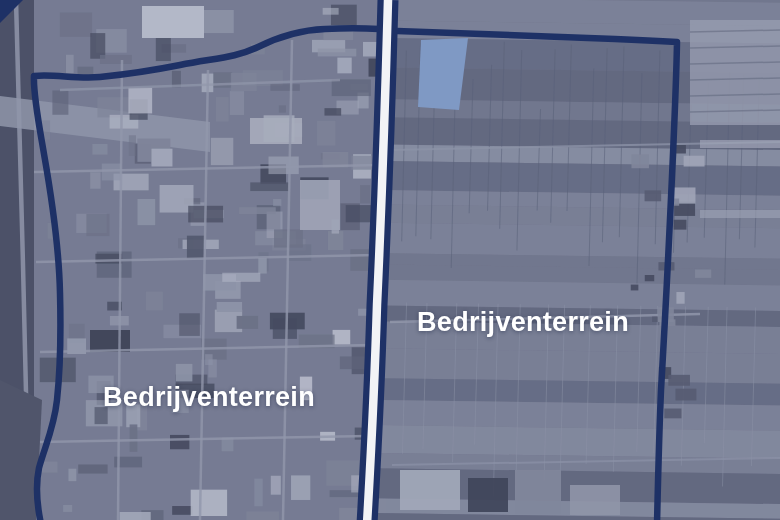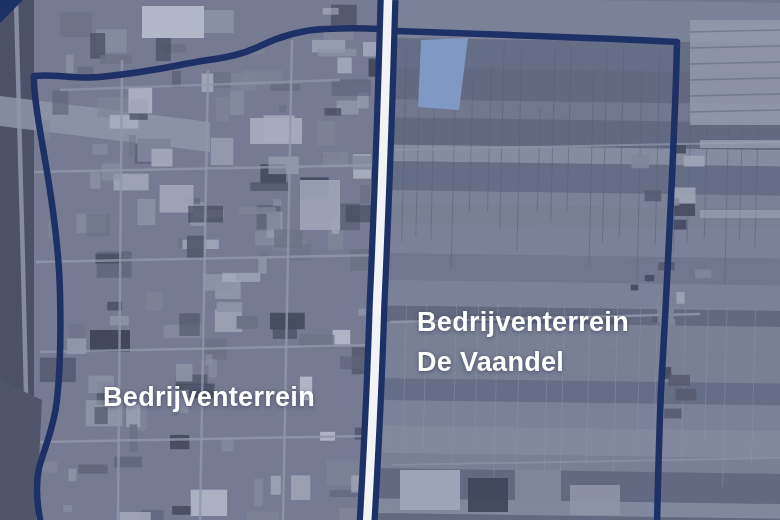--- a/index.html
+++ b/index.html
@@ -5,21 +5,21 @@
   html,body{margin:0;padding:0;}
   body{
     width:780px;height:520px;overflow:hidden;position:relative;
     background:#81869a;
     font-family:"Liberation Sans",sans-serif;
   }
   .map-frame{position:absolute;inset:0;width:780px;height:520px;}
   svg{display:block;}
   .map-label{
     position:absolute;transform:translateX(-50%);
-    text-align:left;color:#ffffff;
+    text-align:center;color:#ffffff;
     font:700 27px/40px "Liberation Sans",sans-serif;
     letter-spacing:.3px;white-space:nowrap;
     text-shadow:0 1px 4px rgba(10,20,50,.45);
   }
   #label-zandhorst{left:209px;top:377px;}
   #label-vaandel{left:523px;top:302px;}
 </style>
 </head>
 <body>
 
@@ -333,15 +333,14 @@
              C 659,437 658,480 657,524" fill="none" stroke-width="6.5" stroke-linejoin="round" stroke="#1e3166"></path>
 
     <polygon points="0,0 23,0 0,23" fill="#1e3166"></polygon>
   </svg>
 
   <div class="map-label" id="label-zandhorst">
     <div>Bedrijventerrein</div>
   </div>
   <div class="map-label" id="label-vaandel">
     <div>Bedrijventerrein</div>
-    <div>De Vaandel</div>
   </div>
 </div>
 
 </body></html>

